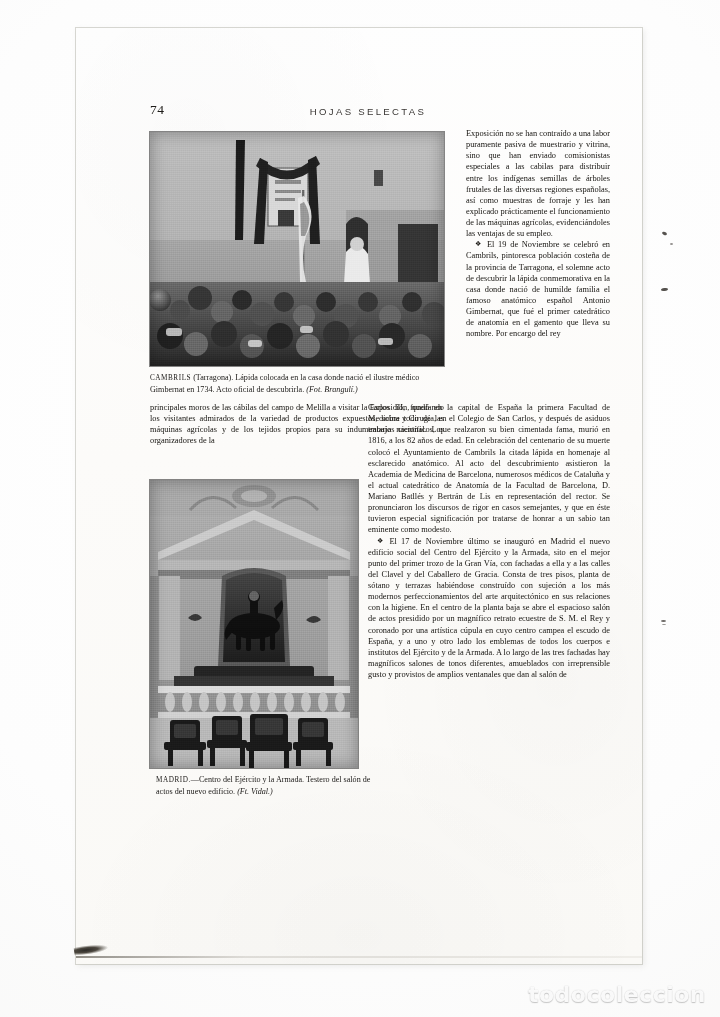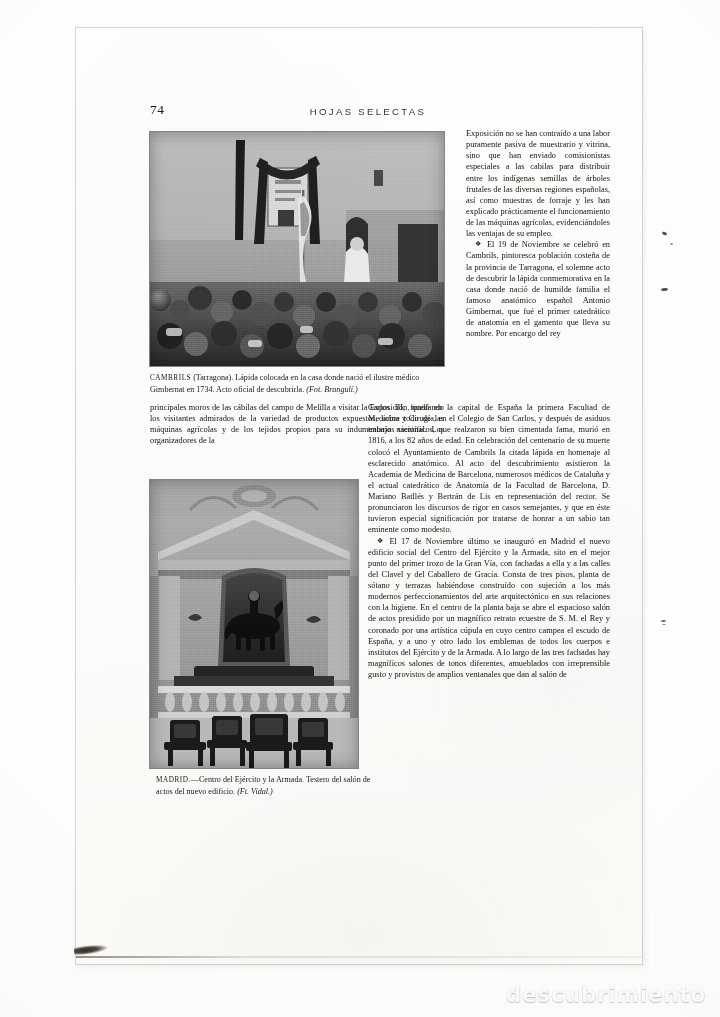--- a/index.html
+++ b/index.html
@@ -377,15 +377,15 @@
 
     </div>
   </div>
 
   <div class="speck" style="left:662px;top:232px;width:5px;height:3px;transform:rotate(22deg);"></div>
   <div class="speck" style="left:670px;top:243px;width:3px;height:2px;opacity:.5;"></div>
   <div class="speck" style="left:661px;top:288px;width:7px;height:3px;transform:rotate(-8deg);"></div>
   <div class="speck" style="left:661px;top:620px;width:5px;height:2px;opacity:.7;"></div>
   <div class="speck" style="left:662px;top:624px;width:4px;height:1px;opacity:.5;"></div>
 
-  <div id="watermark">descubrimiento</div>
+  <div id="watermark">todocoleccion</div>
 
 </div>
 
 </body></html>

